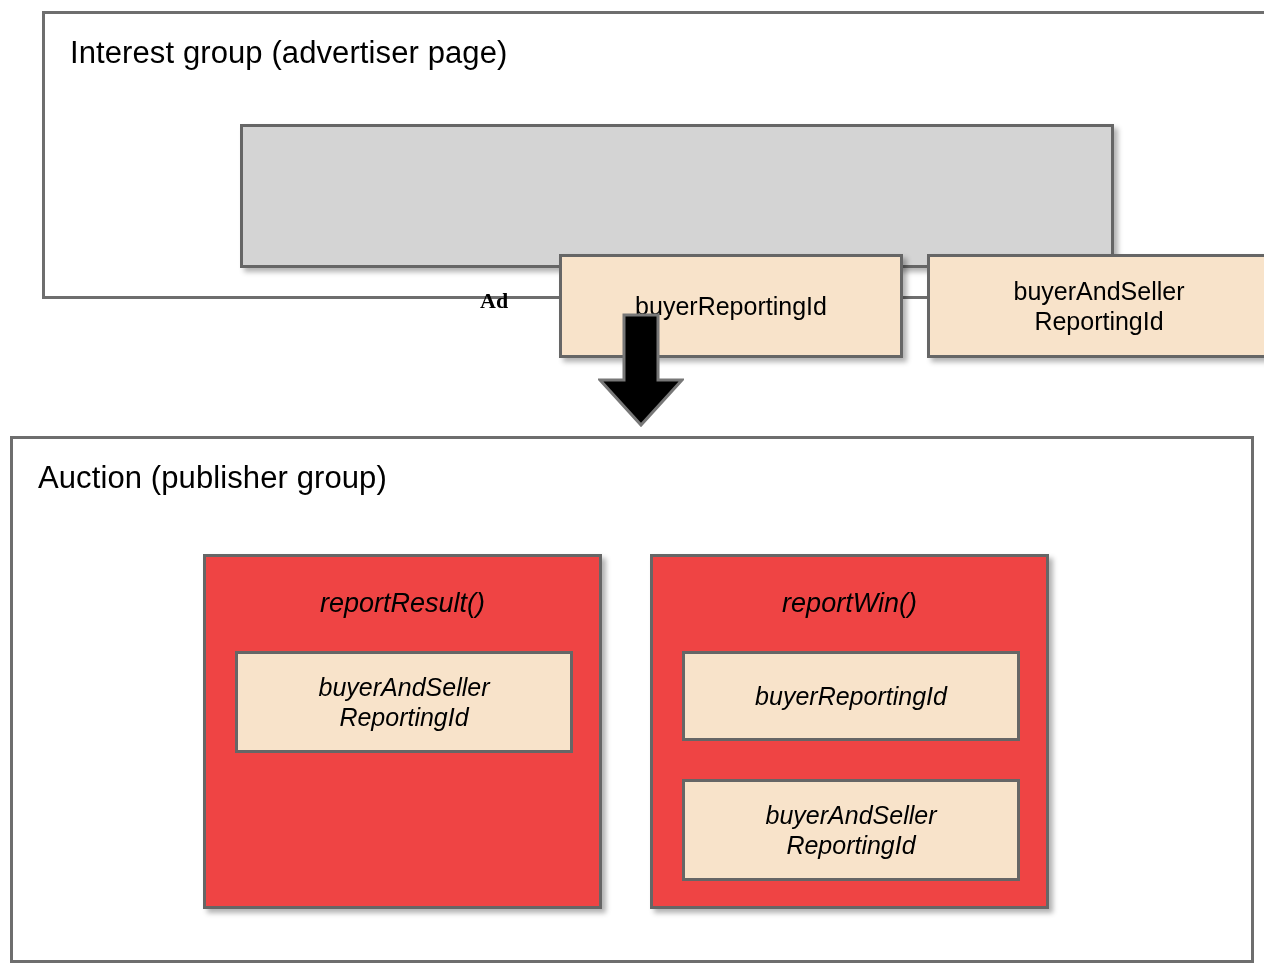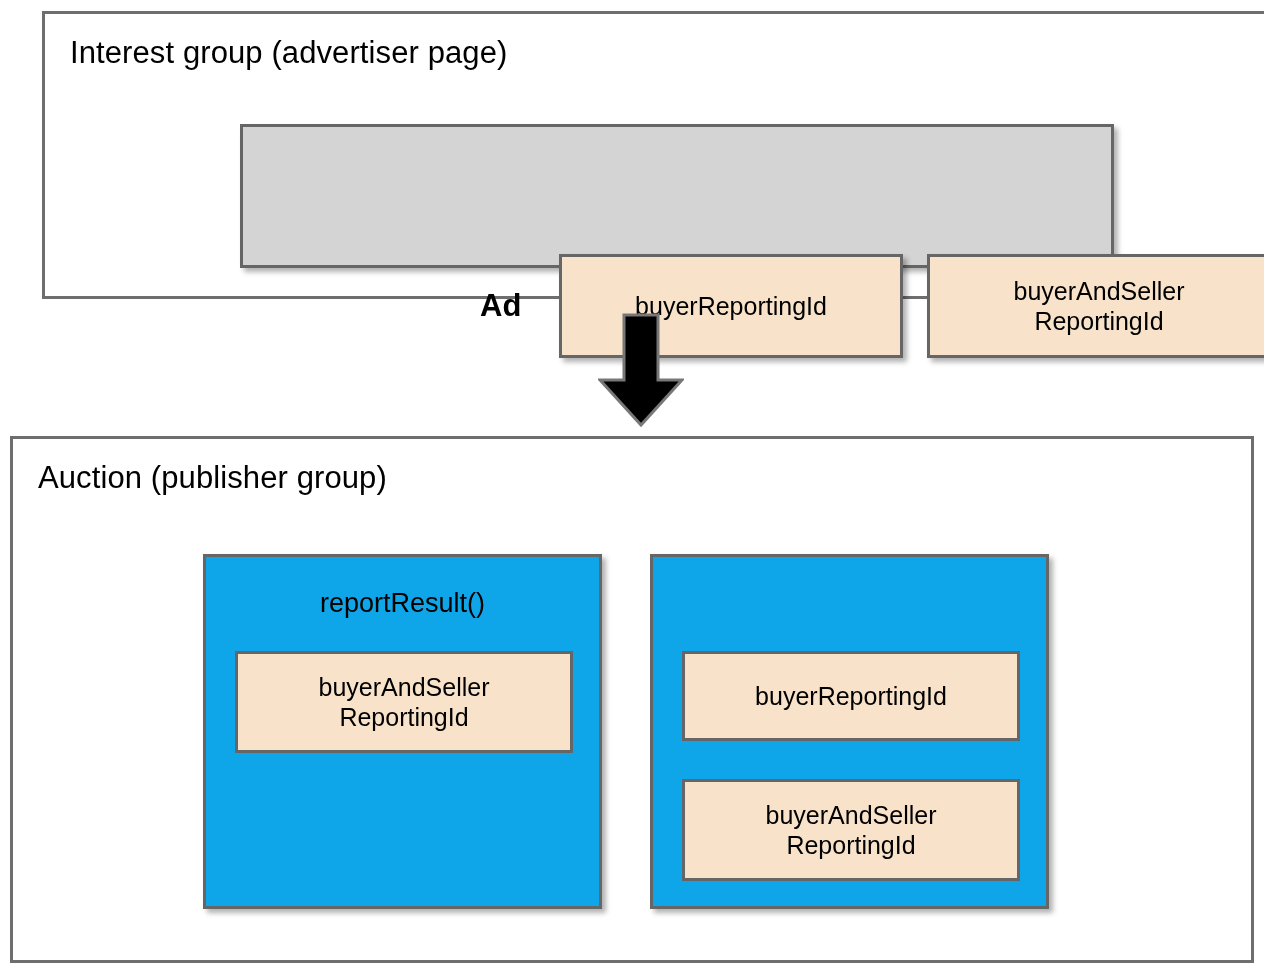--- a/index.html
+++ b/index.html
@@ -56,42 +56,43 @@
     display: flex;
     align-items: center;
     justify-content: center;
     text-align: center;
   }
   .node.flat {
     box-shadow: none;
   }
   .grey  { background: #d4d4d4; }
   .peach { background: #f8e3ca; }
-  .green { background: #0ea5e9; }
+  .green { background: #ef4444; font-style: italic; }
 
   .node-text {
     font-size: 25px;
     line-height: 1.22;
     white-space: pre-line;
   }
 
   
   #ad-container {
     left: 195px;
     top: 110px;
     width: 874px;
     height: 144px;
   }
   #ad-label {
     position: absolute;
     left: 237px;
     top: 163px;
-    font-size: 31px;
+    font-size: 22px;
     font-weight: bold;
     line-height: 1;
+    font-family: Liberation Serif, serif;
   }
   #ad-buyer-reporting-id {
     left: 316px;
     top: 127px;
     width: 344px;
     height: 104px;
   }
   #ad-buyer-and-seller-reporting-id {
     left: 684px;
     top: 127px;
@@ -190,20 +191,21 @@
 <div class="node green" id="report-result-box">
   <div class="green-title">reportResult()</div>
 
   <div class="node peach nested flat" id="rr-buyer-and-seller-reporting-id">
     <span class="node-text">buyerAndSeller
 ReportingId</span>
   </div>
 </div>
 
 <div class="node green" id="report-win-box">
+  <div class="green-title">reportWin()</div>
 
   <div class="node peach nested flat" id="rw-buyer-reporting-id">
     <span class="node-text">buyerReportingId</span>
   </div>
 
   <div class="node peach nested flat" id="rw-buyer-and-seller-reporting-id">
     <span class="node-text">buyerAndSeller
 ReportingId</span>
   </div>
 </div>

